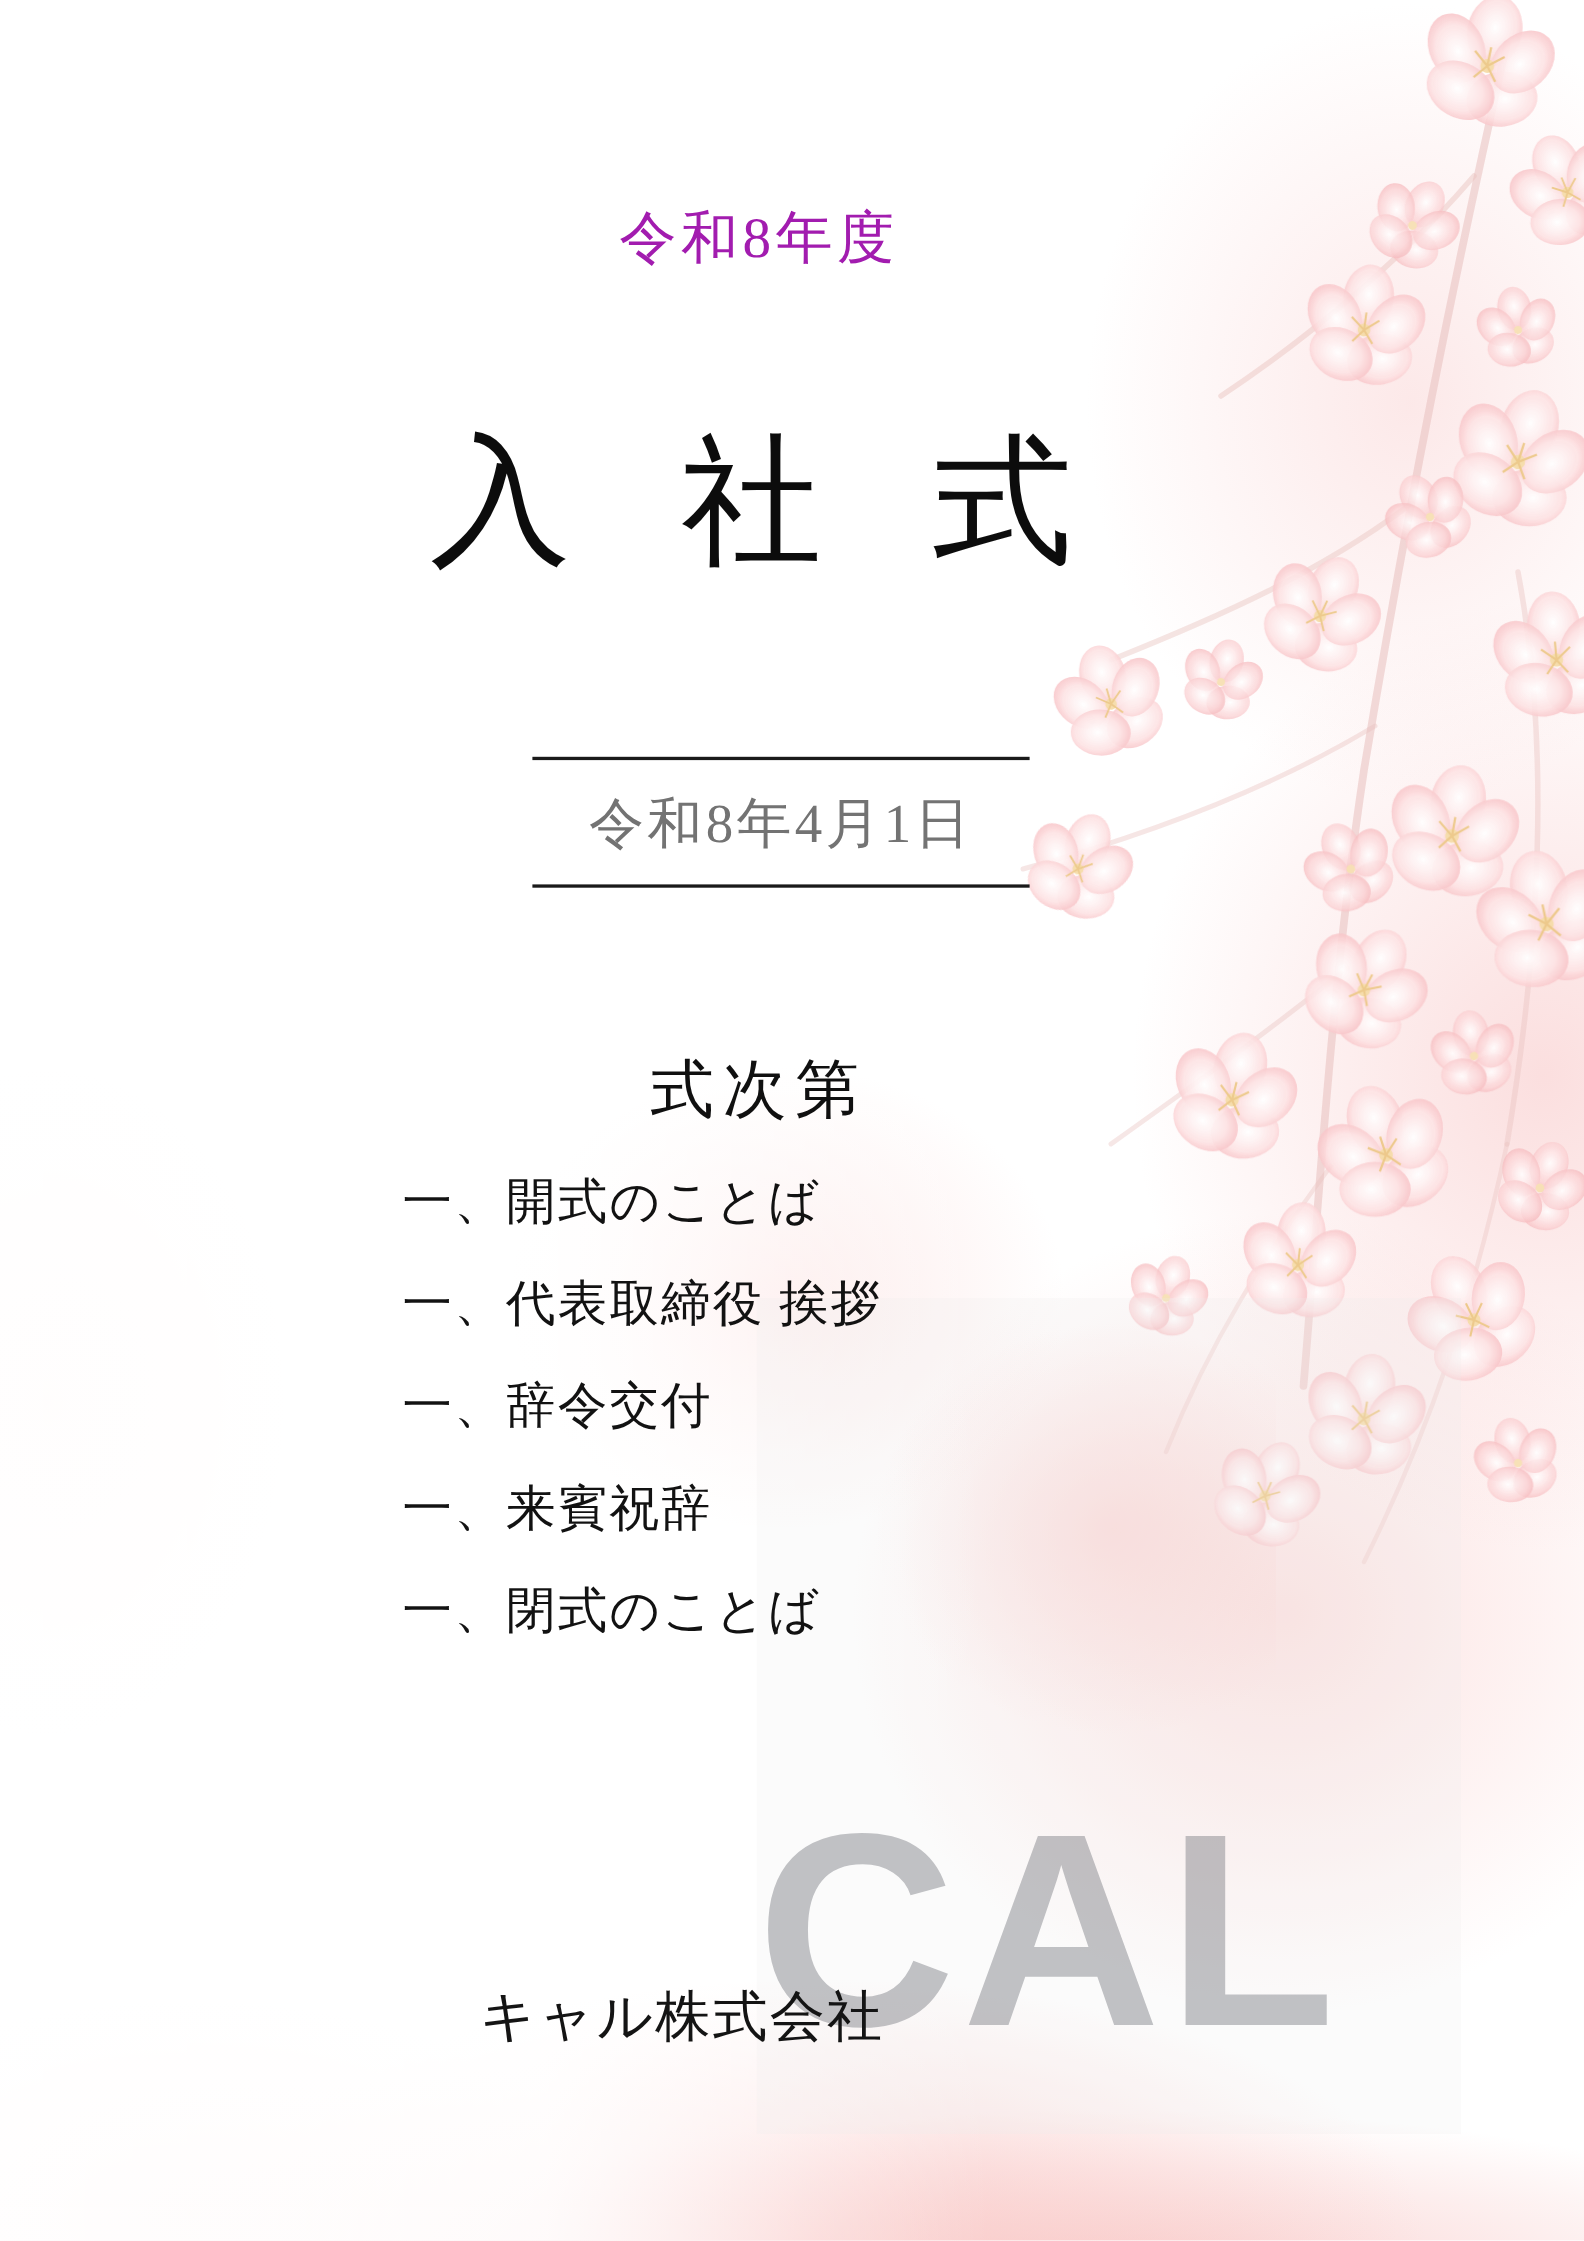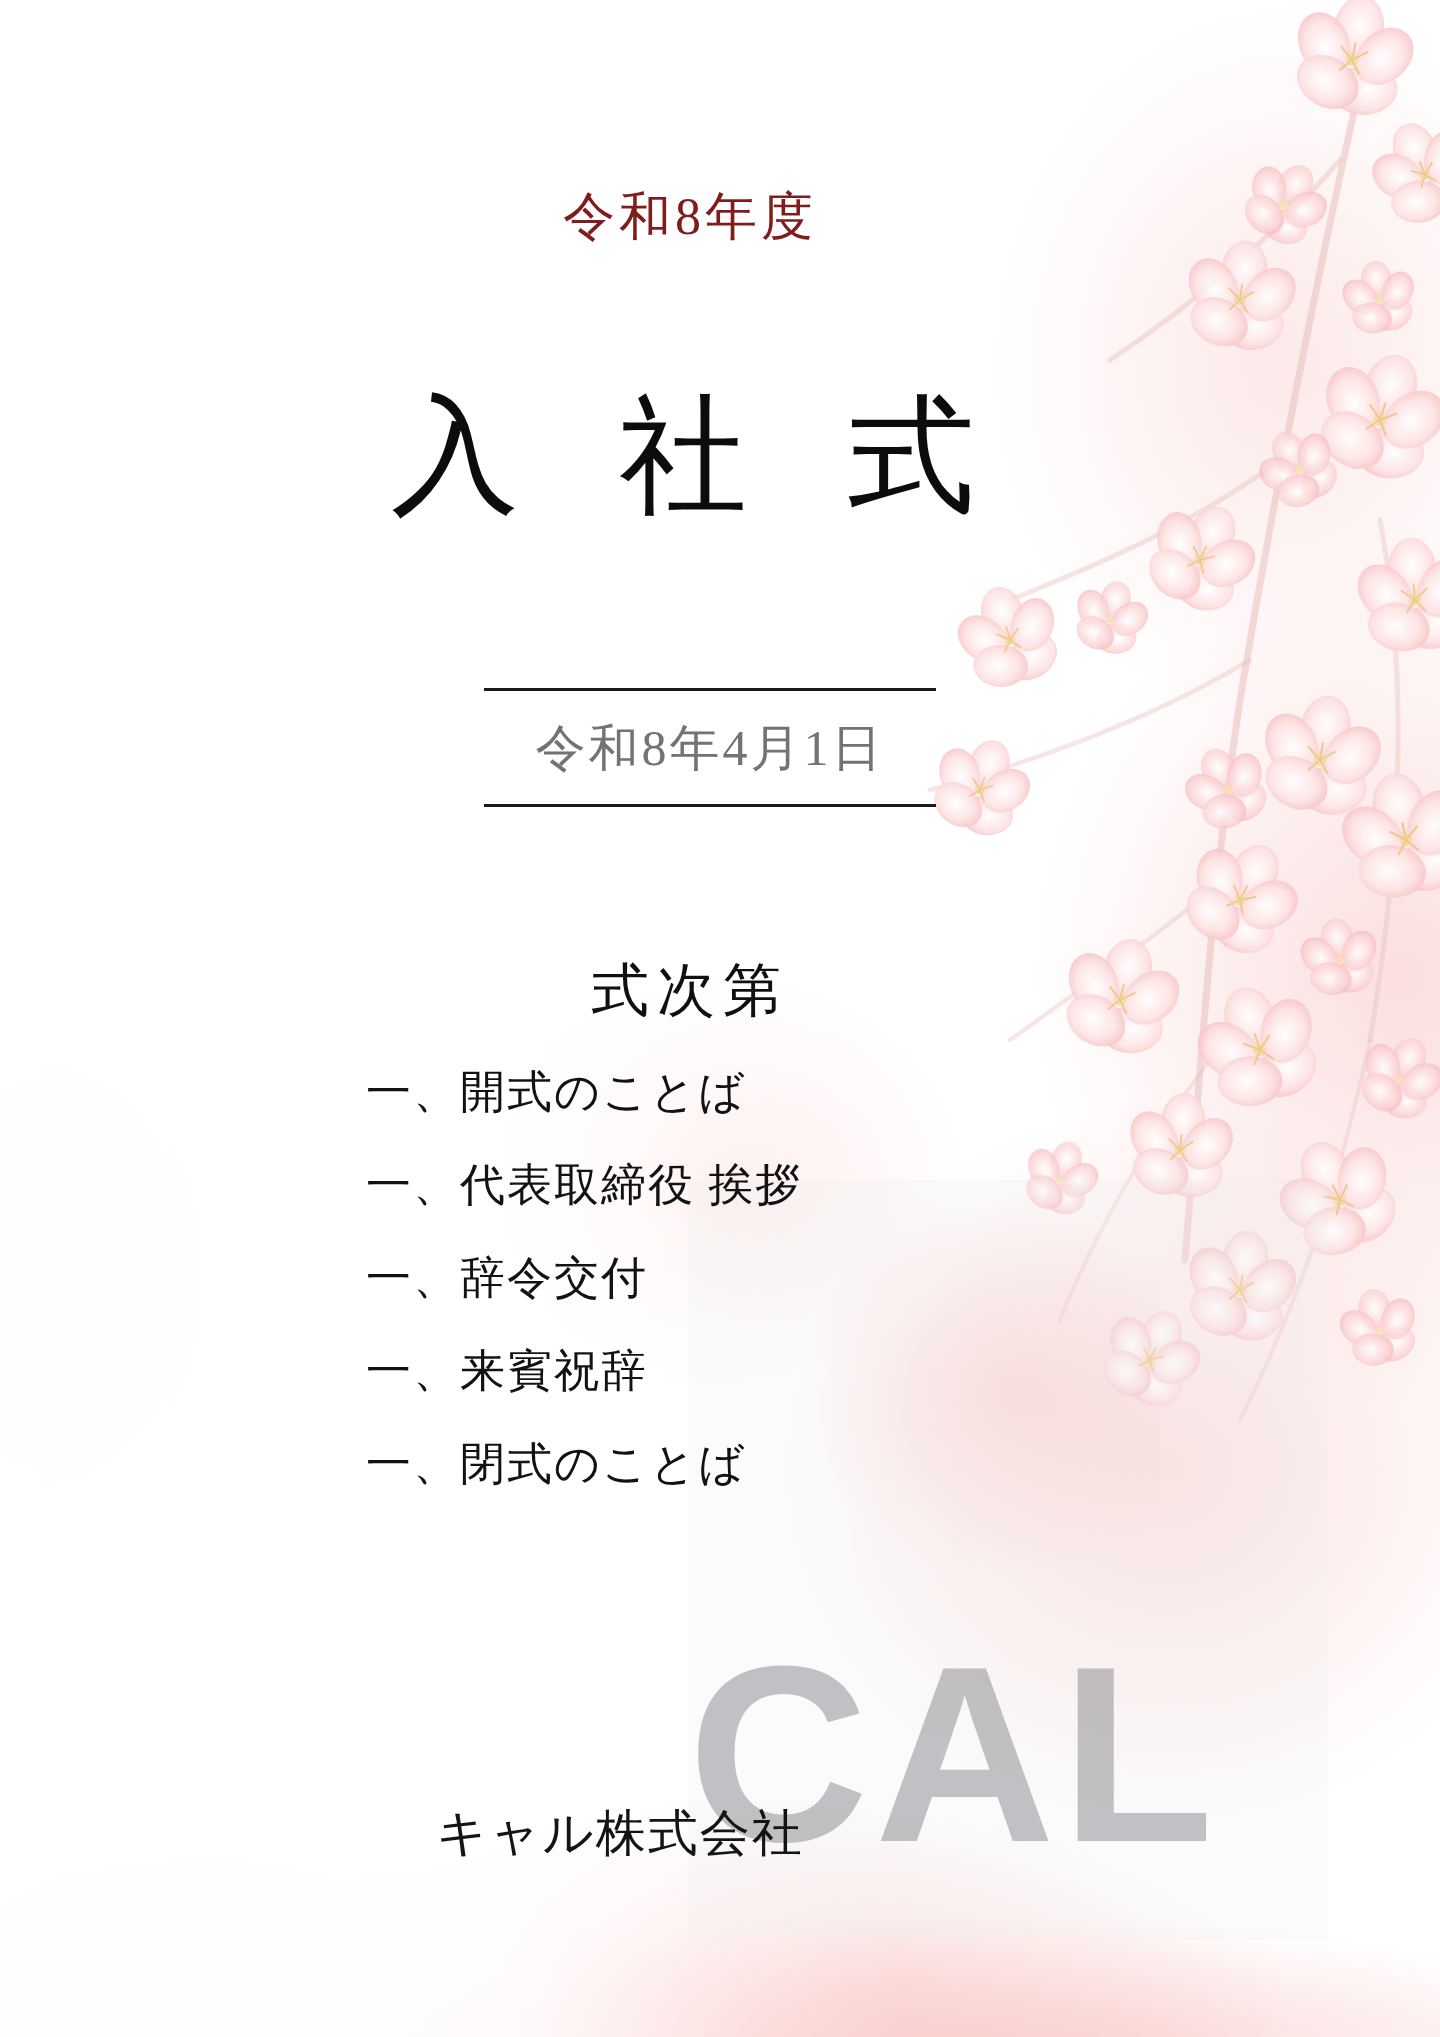--- a/index.html
+++ b/index.html
@@ -120,21 +120,21 @@
   }
 
   .era-line {
     position: absolute;
     top: 182px;
     left: 0;
     width: 1440px;
     text-align: center;
     font-size: 52px;
     letter-spacing: 4px;
-    color: #7f1d1d;
+    color: #a21caf;
   }
   .era-line .shift { display: inline-block; transform: translateX(-30px); }
 
   .main-title {
     position: absolute;
     top: 370px;
     left: 0;
     width: 1440px;
     text-align: center;
     font-size: 128px;

